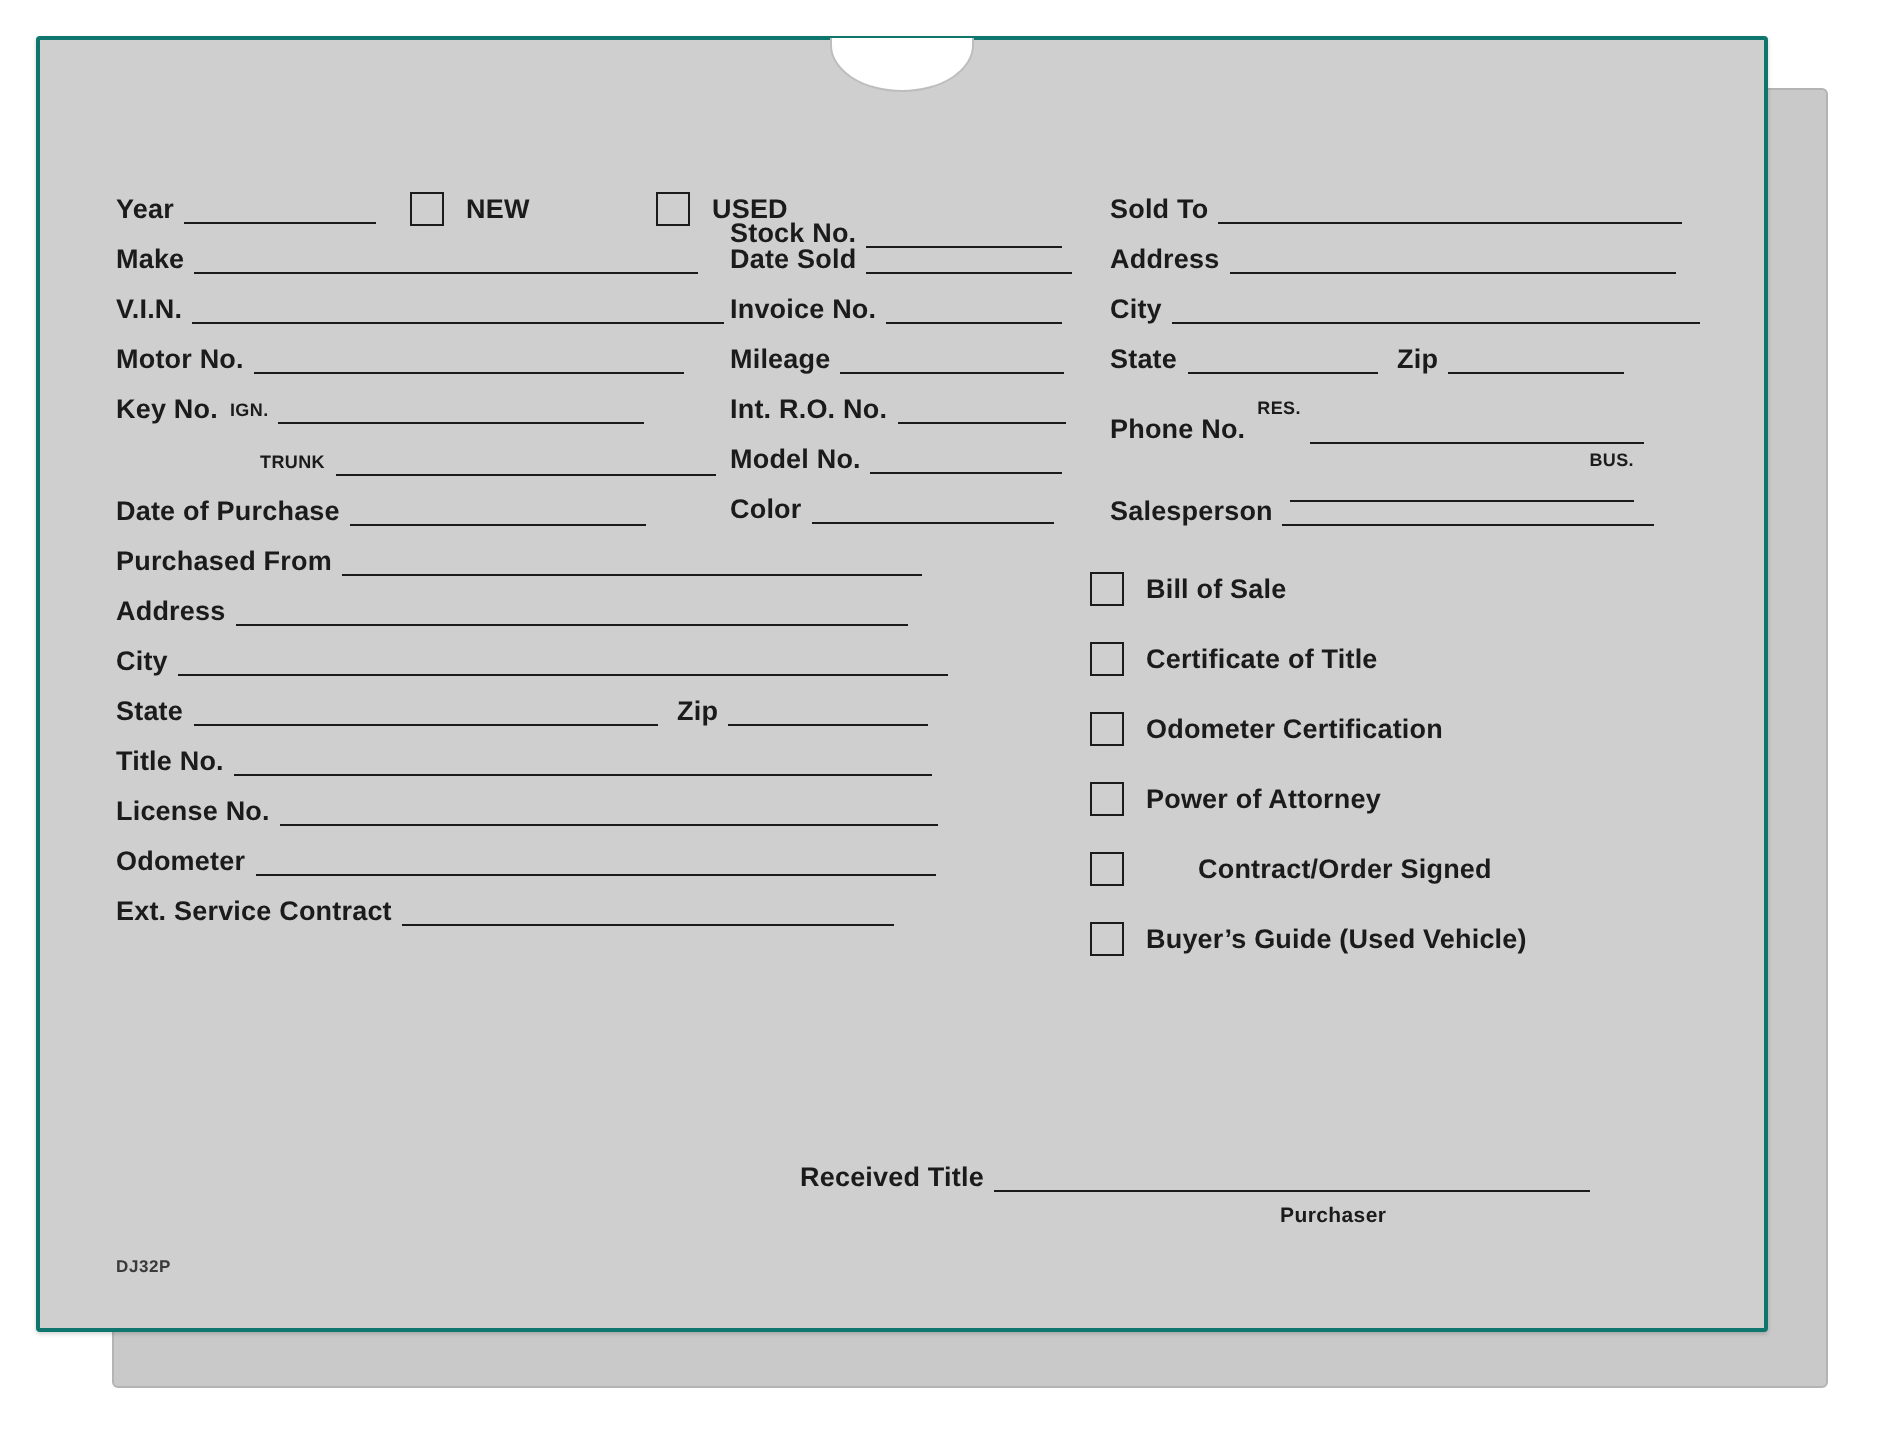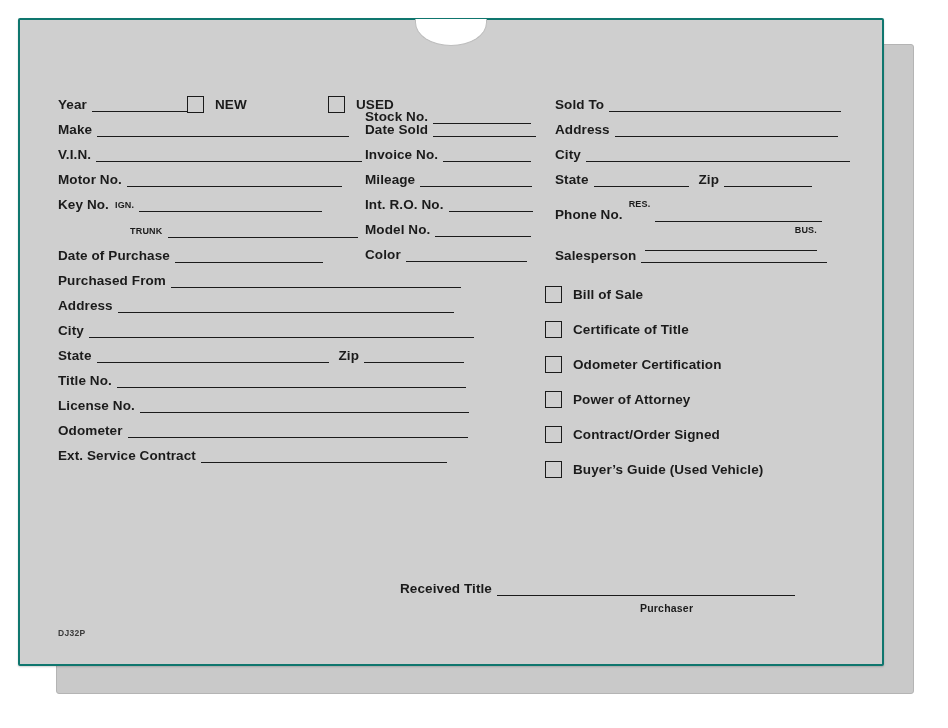--- a/index.html
+++ b/index.html
@@ -135,21 +135,21 @@
   <div class="envelope">
     <div class="notch"></div>
 
     <div class="form">
 
       <div class="row" style="left:38px; top:78px;">
         <span class="lbl">Year</span>
         <span class="rule" style="width:96px;"></span>
       </div>
 
-      <div class="chk-row" style="left:167px; top:76px;">
+      <div class="chk-row" style="left:185px; top:76px;">
         <span class="cbox"></span>
         <span class="lbl">NEW</span>
       </div>
 
       <div class="chk-row" style="left:265px; top:76px;padding-left:43px;">
         <span class="cbox"></span>
         <span class="lbl">USED</span>
       </div>
 
       <div class="row" style="left:38px; top:103px;">
@@ -311,21 +311,21 @@
       <div class="chk-row" style="left:525px; top:336px;">
         <span class="cbox"></span>
         <span class="lbl">Odometer Certification</span>
       </div>
 
       <div class="chk-row" style="left:525px; top:371px;">
         <span class="cbox"></span>
         <span class="lbl">Power of Attorney</span>
       </div>
 
-      <div class="chk-row" style="left:525px; top:406px;">
+      <div class="chk-row" style="left:525px; top:406px;gap:26px;">
         <span class="cbox"></span>
         <span class="lbl">Contract/Order Signed</span>
       </div>
 
       <div class="chk-row" style="left:525px; top:441px;">
         <span class="cbox"></span>
         <span class="lbl">Buyer’s Guide (Used Vehicle)</span>
       </div>
 
       <div class="received">

